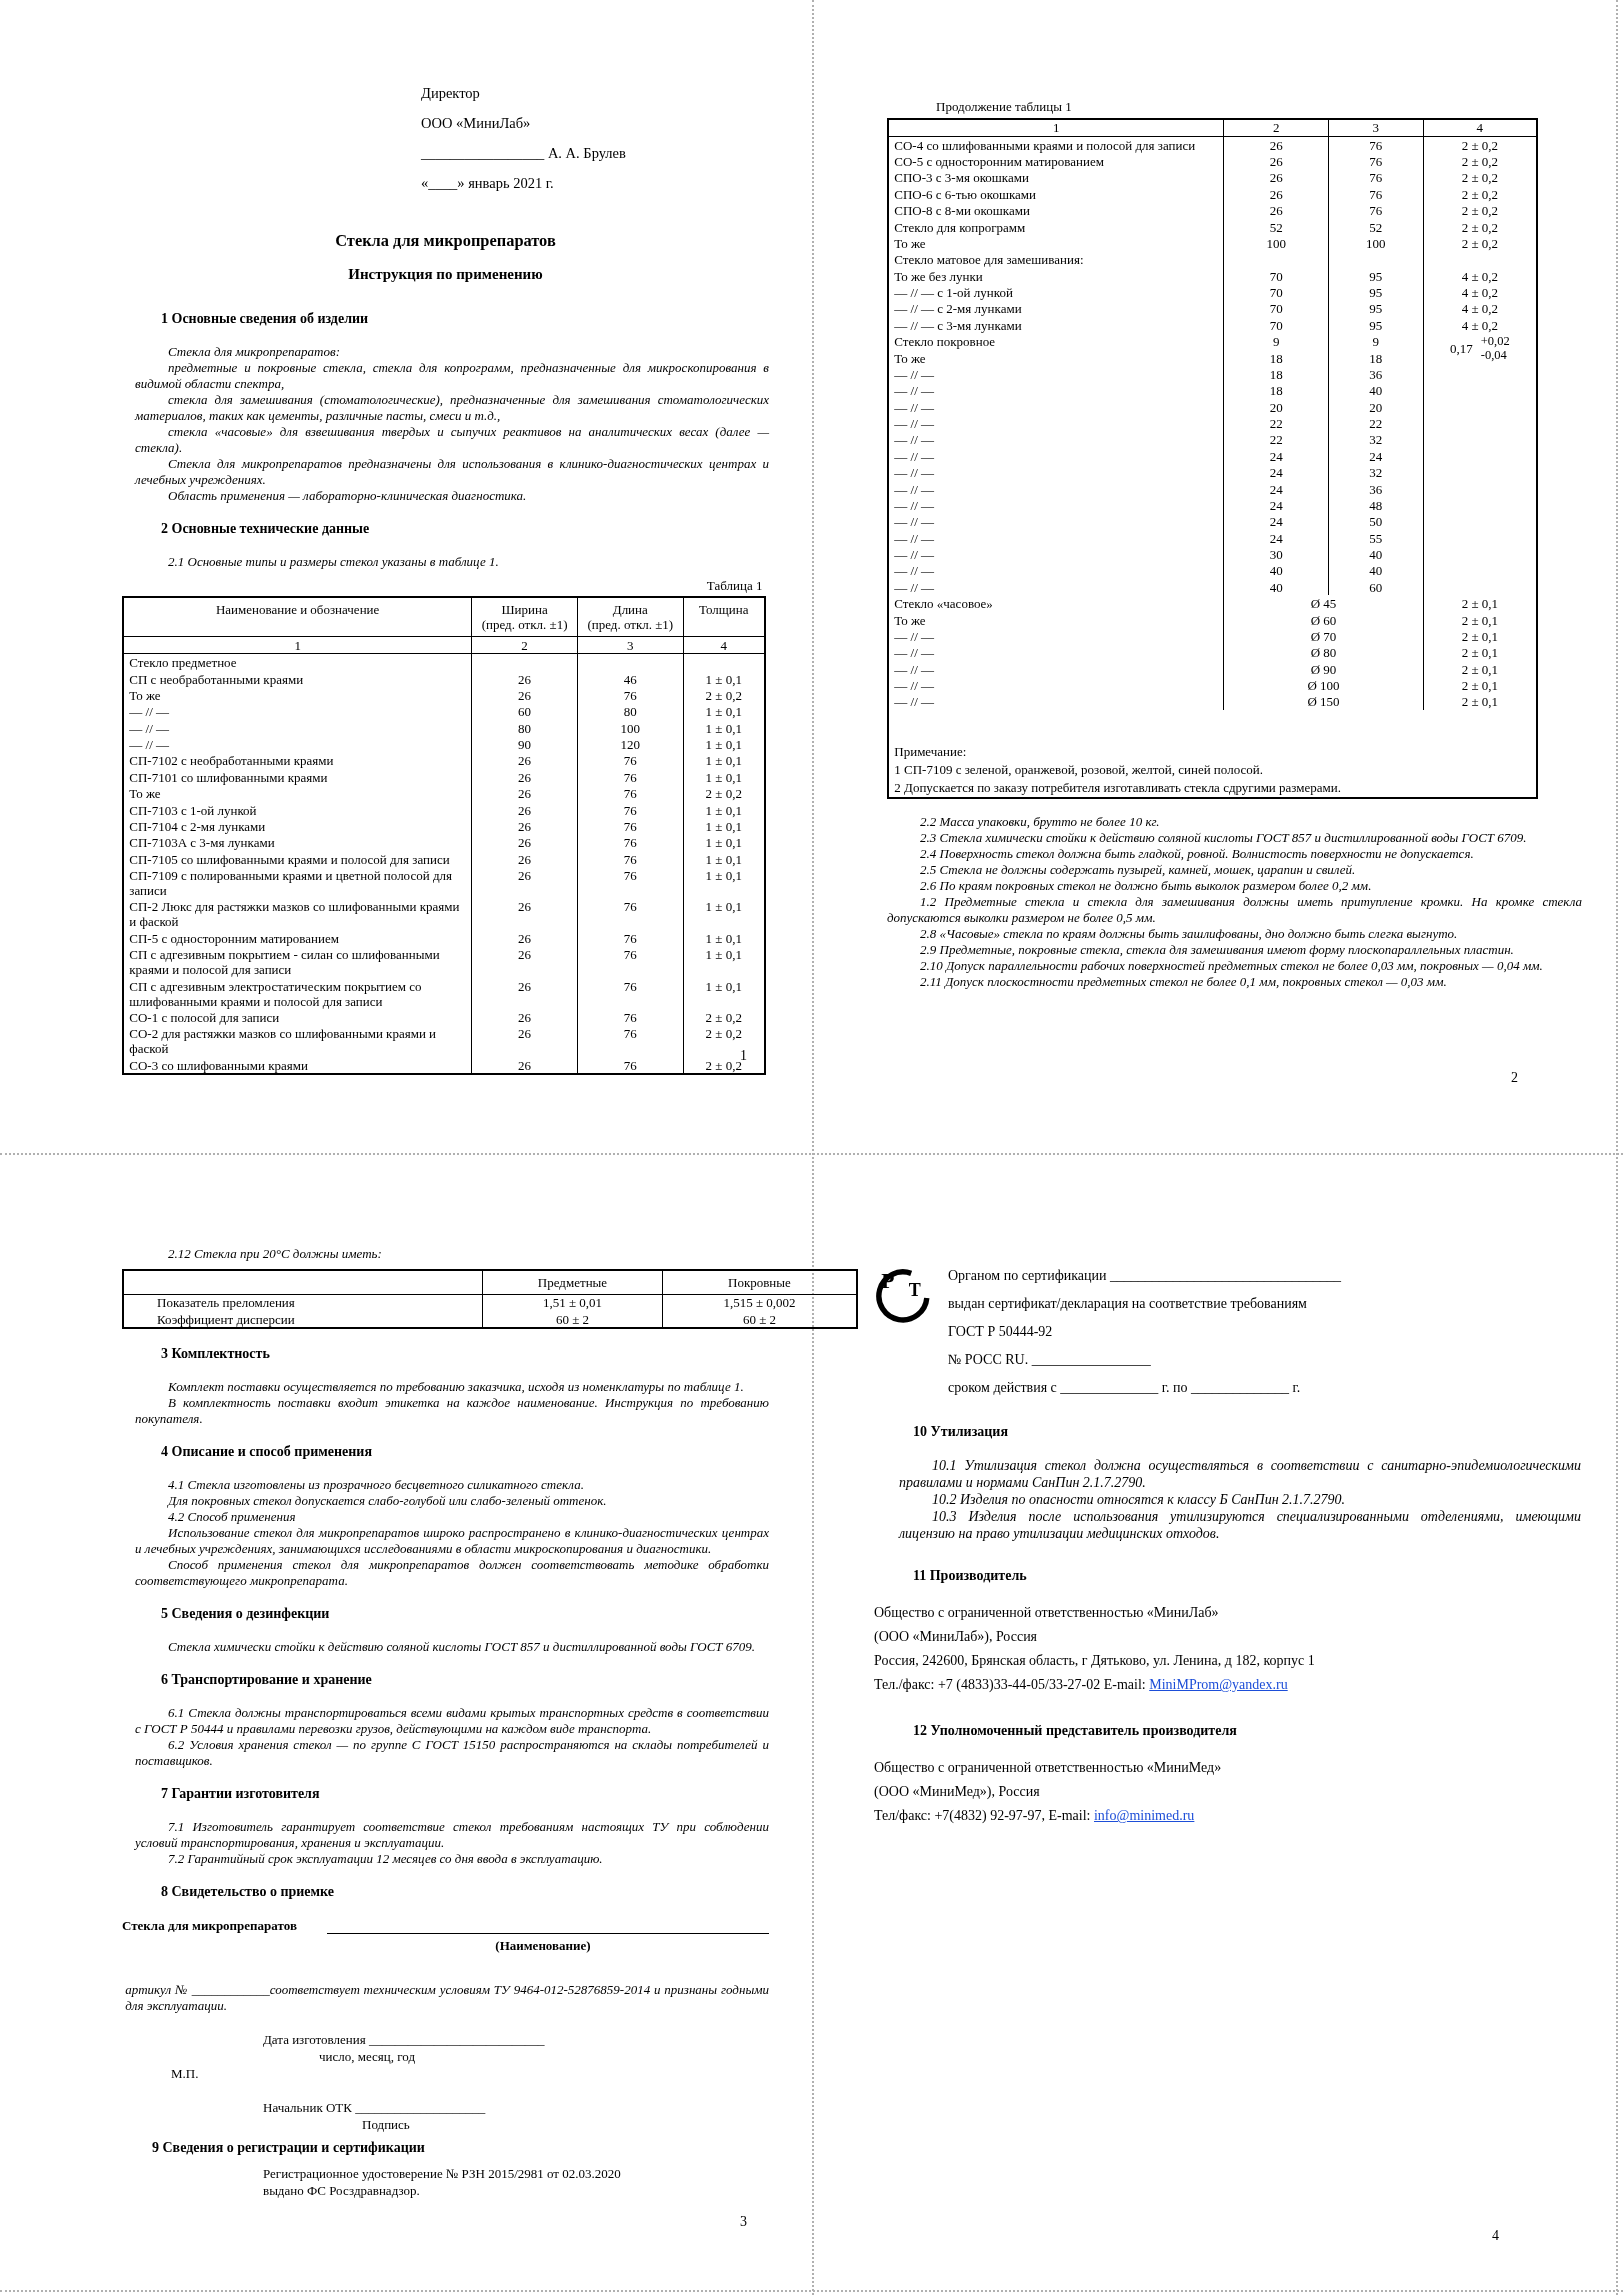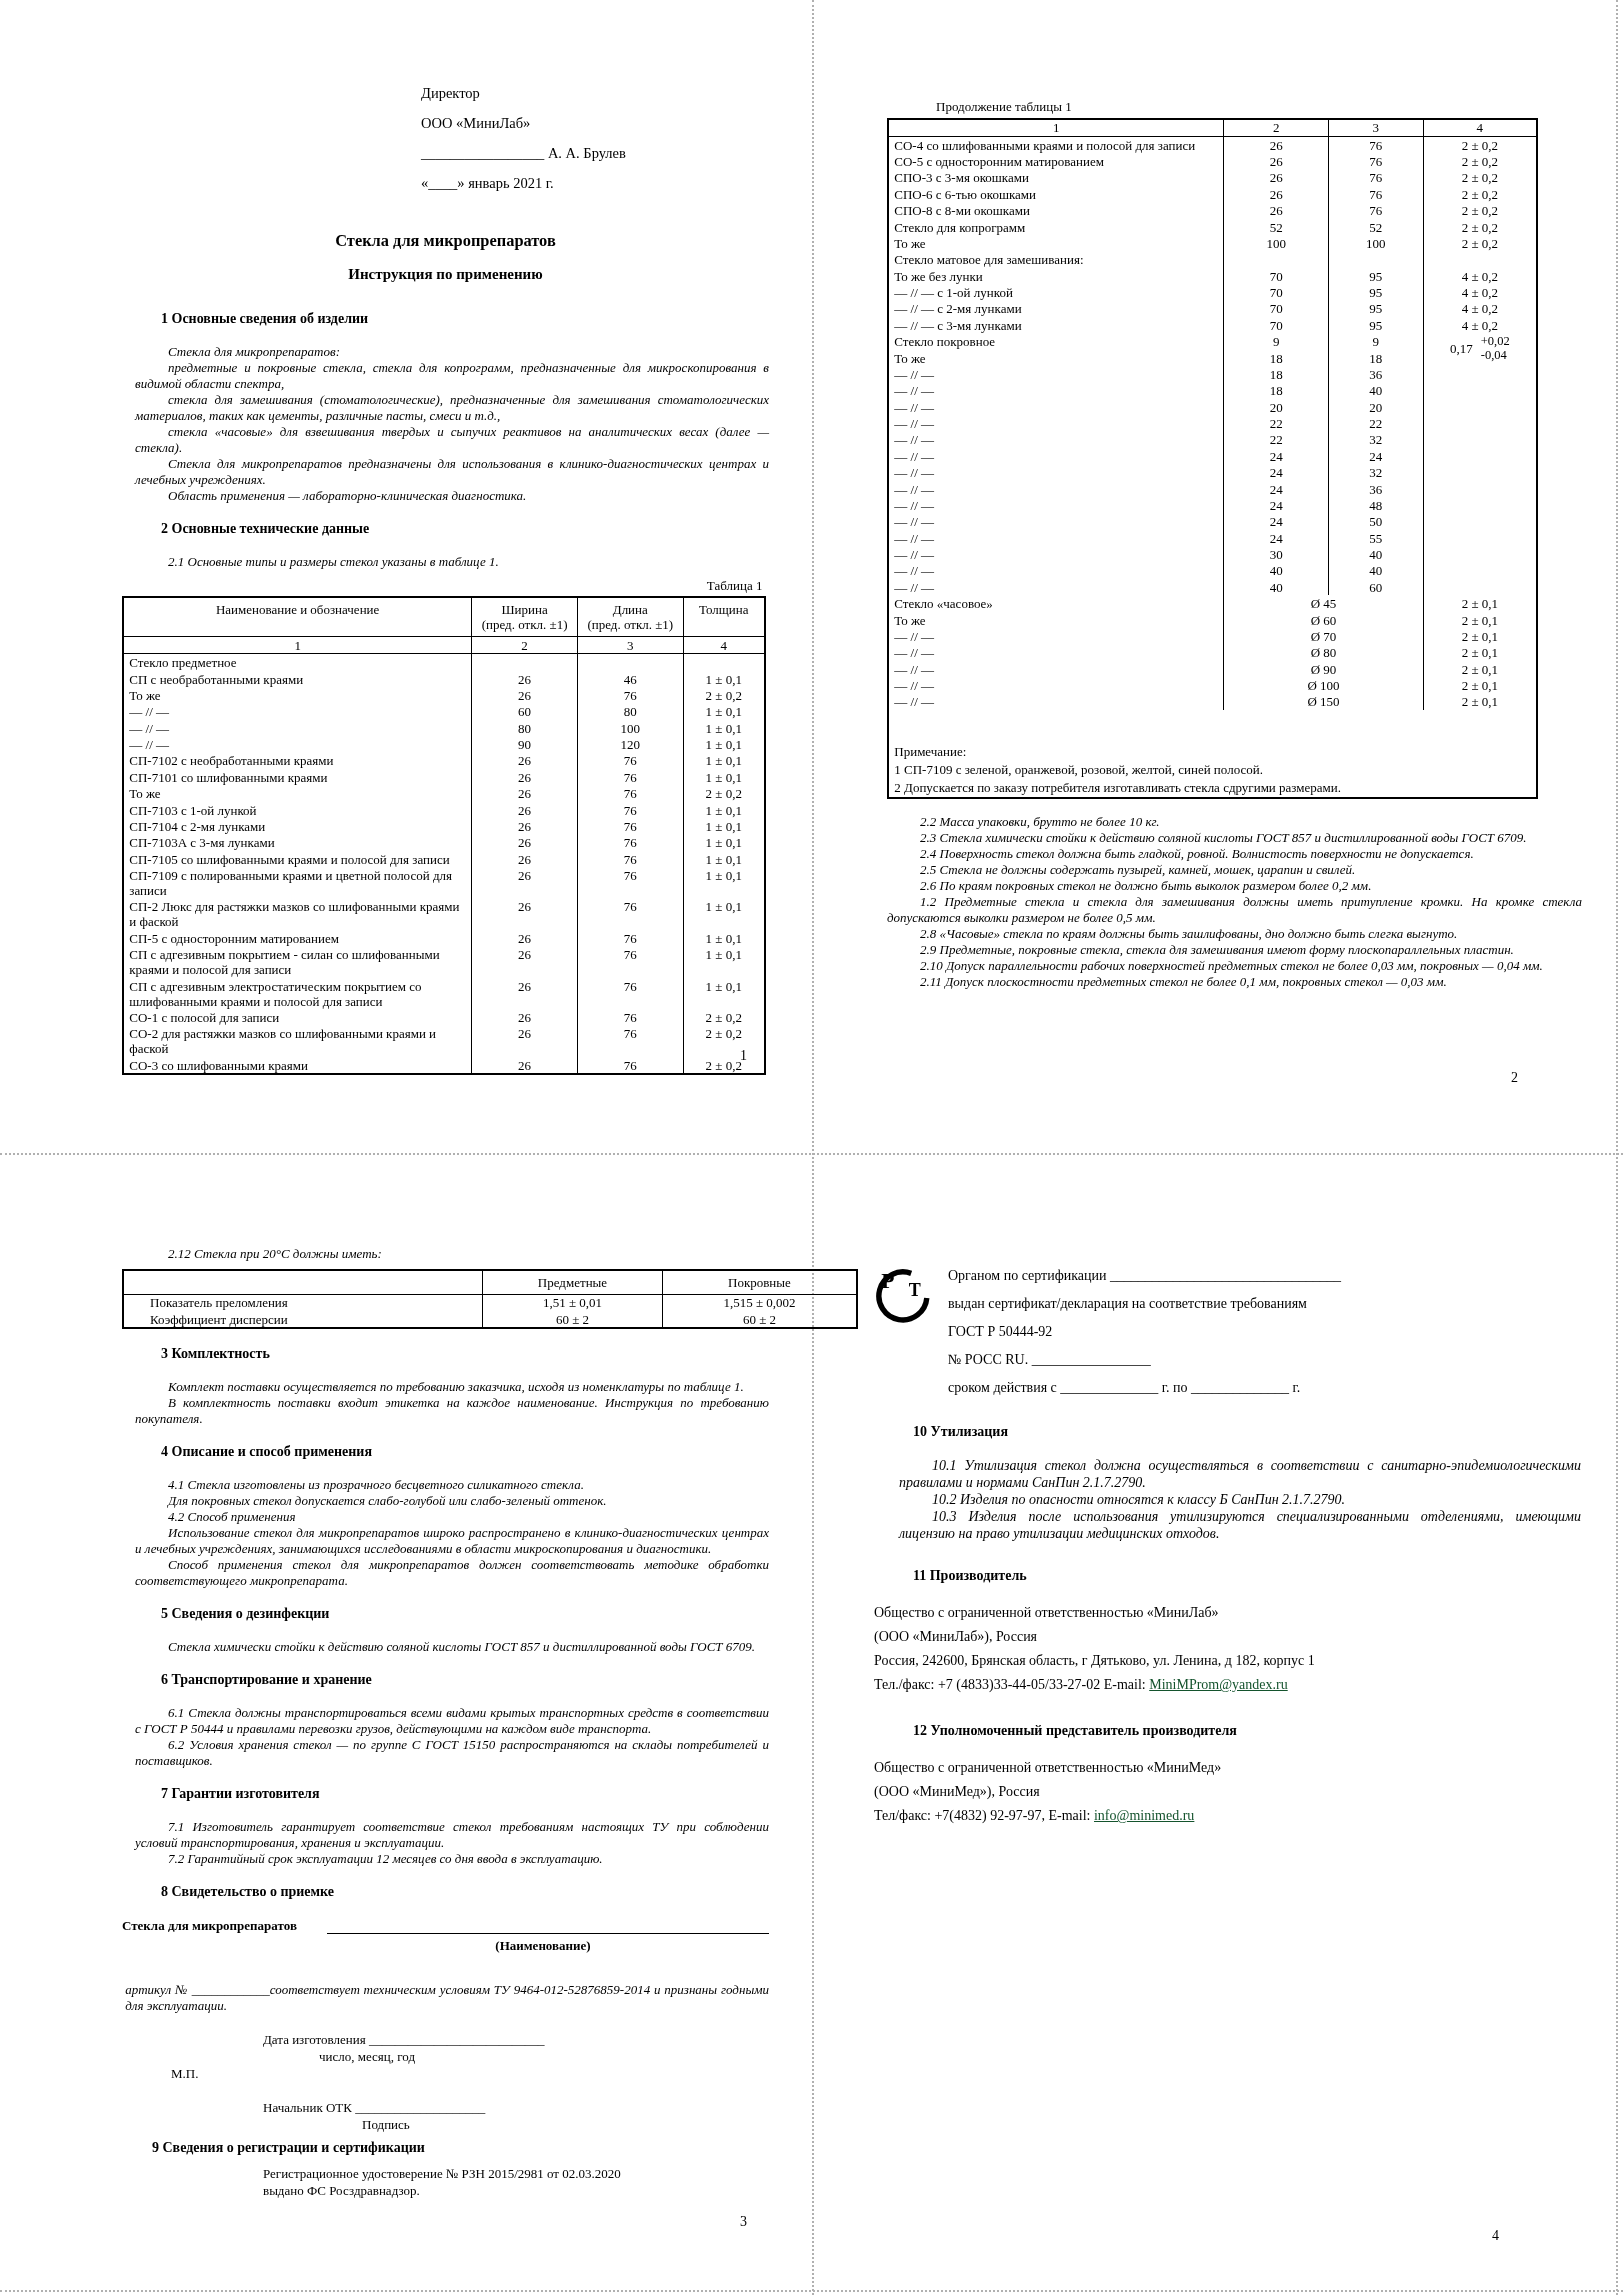--- a/index.html
+++ b/index.html
@@ -35,37 +35,37 @@
   td.notes-cell{padding:0 5.3px 4px 6.6px;}
   .note-line{line-height:18px;font-size:13px;text-align:left;}
   .note-gap{padding-top:32px;}
   
   .p2-text{margin-top:14.5px;width:695px;}
   .p2-text .para{line-height:16px;}
   
   .t3{width:736px;margin-top:6.6px;}
   .t3 th{padding:6.6px 2.6px;}
   .t3 td{padding:12px 5.3px 13px 5.3px;}
-  .t3 td.cname{padding-left:26px;}
+  .t3 td.cname{padding-left:33px;}
   .accept-row{display:flex;align-items:flex-end;margin-top:9.2px;font-size:13px;line-height:17px;}
   .accept-label{font-weight:bold;white-space:nowrap;}
   .accept-line{flex:1;border-bottom:1.3px solid #000;margin-left:30px;height:16px;}
   .name-caption{font-weight:bold;text-align:center;width:394px;margin:4px 0 28px 224px;font-size:13px;}
   .ml215{margin-left:141px;}
   .ml300{margin-left:197px;}
   .ml365{margin-left:240px;}
   .ml75{margin-left:49px;}
   .line24{font-size:13px;line-height:17px;}
   
   .cert{position:relative;padding-left:74px;min-height:66px;}
   .cert-line{font-size:14px;line-height:28px;}
   .rst{position:absolute;left:0;top:2.6px;width:60px;height:60px;}
   .p4-block{font-size:14px;line-height:24px;}
   .p4-para .para{line-height:17px;font-size:14px;margin-left:12px;}
-  a.email{color:#14532d;text-decoration:underline;}
+  a.email{color:#1d4ed8;text-decoration:underline;}
 </style>
 </head>
 <body>
 
 <div class="canvas">
 
   <div class="cut-v" style="left:812px;"></div>
   <div class="cut-v" style="left:1616px;"></div>
   <div class="cut-h" style="top:1153px;"></div>
   <div class="cut-h" style="top:2290px;"></div>

